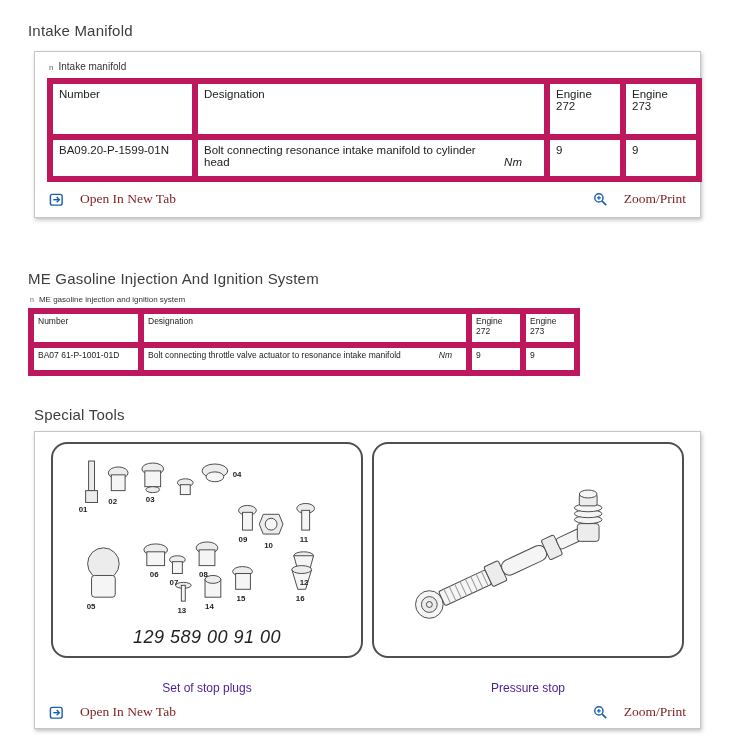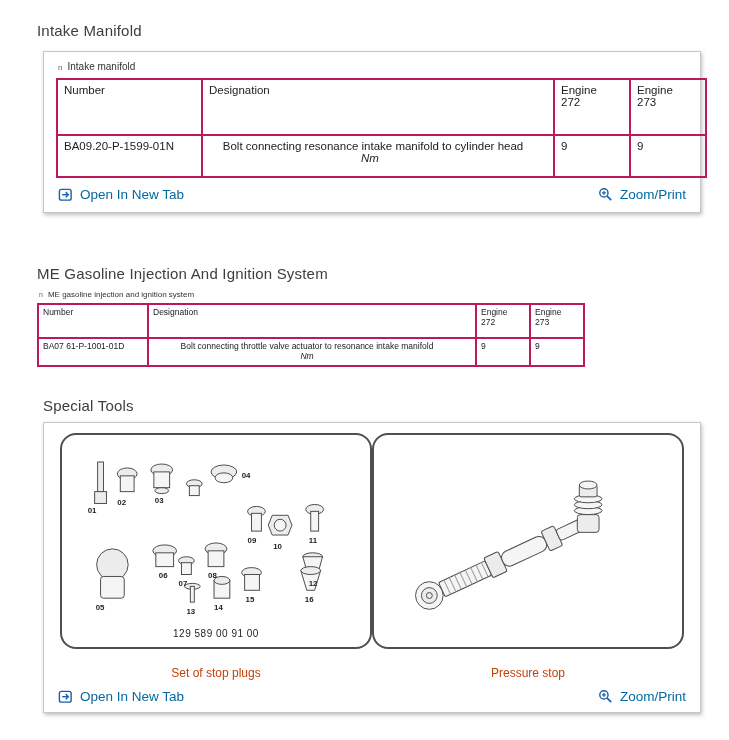--- a/index.html
+++ b/index.html
@@ -3,21 +3,21 @@
 <meta charset="utf-8">
 <style>
   * { box-sizing: border-box; margin: 0; padding: 0; }
   html, body { width: 729px; height: 740px; }
   body {
     background: #ffffff;
     font-family: "Liberation Sans", sans-serif;
     color: #333;
     overflow: hidden;
   }
-  .page { padding: 16px 22px 0 37px; }
+  .page { padding: 16px 22px 0 28px; }
 
   .section-heading {
     font-size: 15px;
     font-weight: 400;
     color: #3d3d3d;
     letter-spacing: .2px;
   }
   .h1 { margin: 6px 0 12px 0; }
   .h2 { margin: 0 0 6px 0; }
   .h3 { margin: 0 0 8px 6px; }
@@ -39,55 +39,56 @@
     display: flex;
     align-items: baseline;
     gap: 5px;
   }
   .panel-caption.small { font-size: 8px; padding: 2px 0 4px 2px; }
   .cap-marker { font-size: 8px; color: #666; }
   .panel-caption.small .cap-marker { font-size: 7px; }
 
   table.spec-table { border-collapse: collapse; table-layout: fixed; }
   .spec-table th, .spec-table td {
-    border: 2px solid #be185d;
+    border: 6px solid #be185d;
     font-weight: 400;
     text-align: left;
     vertical-align: top;
     color: #222;
   }
   .spec-table.lg { width: 100%; }
   .spec-table.lg th, .spec-table.lg td { font-size: 11.5px; padding: 4px 6px; }
   .spec-table.lg th { height: 56px; }
   .spec-table.lg td { height: 42px; }
 
   .spec-table.sm { width: 546px; margin-bottom: 30px; }
   .spec-table.sm th, .spec-table.sm td { font-size: 8.5px; padding: 2px 4px; }
   .spec-table.sm th { height: 34px; }
   .spec-table.sm td { height: 28px; }
 
-  .desig-line { display: flex; justify-content: space-between; align-items: center; flex-direction: column; }
+  .desig-line { display: flex; justify-content: space-between; align-items: flex-end; }
   .desig-line .desig-text { flex: 1 1 auto; padding-right: 10px; }
   .desig-line .unit { flex: 0 0 auto; padding-right: 16px; font-style: italic; }
   .spec-table.sm .desig-line .unit { padding-right: 10px; }
 
   .panel-footer {
     display: flex;
     justify-content: space-between;
     align-items: center;
     padding: 9px 2px 2px 2px;
   }
   .link {
-    color: #0369a1;
+    color: #7f1d1d;
     font-size: 13.5px;
     text-decoration: none;
     display: inline-flex;
     align-items: center;
-    gap: 7px;
+    gap: 16px;
     cursor: pointer;
+    font-family: Liberation Serif, serif;
   }
   .link svg { display: block; }
 
   .me-section { margin-bottom: 26px; margin-top: 28px; }
 
   .panel.tools { padding: 10px 12px 6px 12px; }
   .tools-row {
     display: flex;
     justify-content: space-between;
     padding: 0 4px;
@@ -99,22 +100,22 @@
     width: 100%;
     height: 216px;
     display: flex;
     flex-direction: column;
     align-items: center;
     justify-content: flex-end;
     padding: 6px 4px 2px 4px;
     background: #fff;
   }
   .tool-art { width: 296px; height: 172px; }
-  .part-number { font-size: 10px; color: #222; padding: 4px 0 6px 0; letter-spacing: .5px; }
-  .tool-caption { font-size: 12px; color: #c2410c; margin-top: 17px; text-align: right; }
+  .part-number { font-size: 18px; color: #222; padding: 4px 0 6px 0; letter-spacing: .5px; font-style: italic; }
+  .tool-caption { font-size: 12px; color: #4c1d95; margin-top: 23px; text-align: right; }
 
   .tool-art text {
     font-family: "Liberation Sans", sans-serif;
     font-size: 8px;
     font-weight: 700;
     fill: #222;
   }
   .art-shape { stroke: #4c4c4c; stroke-width: 1; fill: #ececec; }
   .art-shape-light { stroke: #4c4c4c; stroke-width: 1; fill: #f5f5f5; }
   .art-hatch { stroke: #9a9a9a; stroke-width: 1; }

